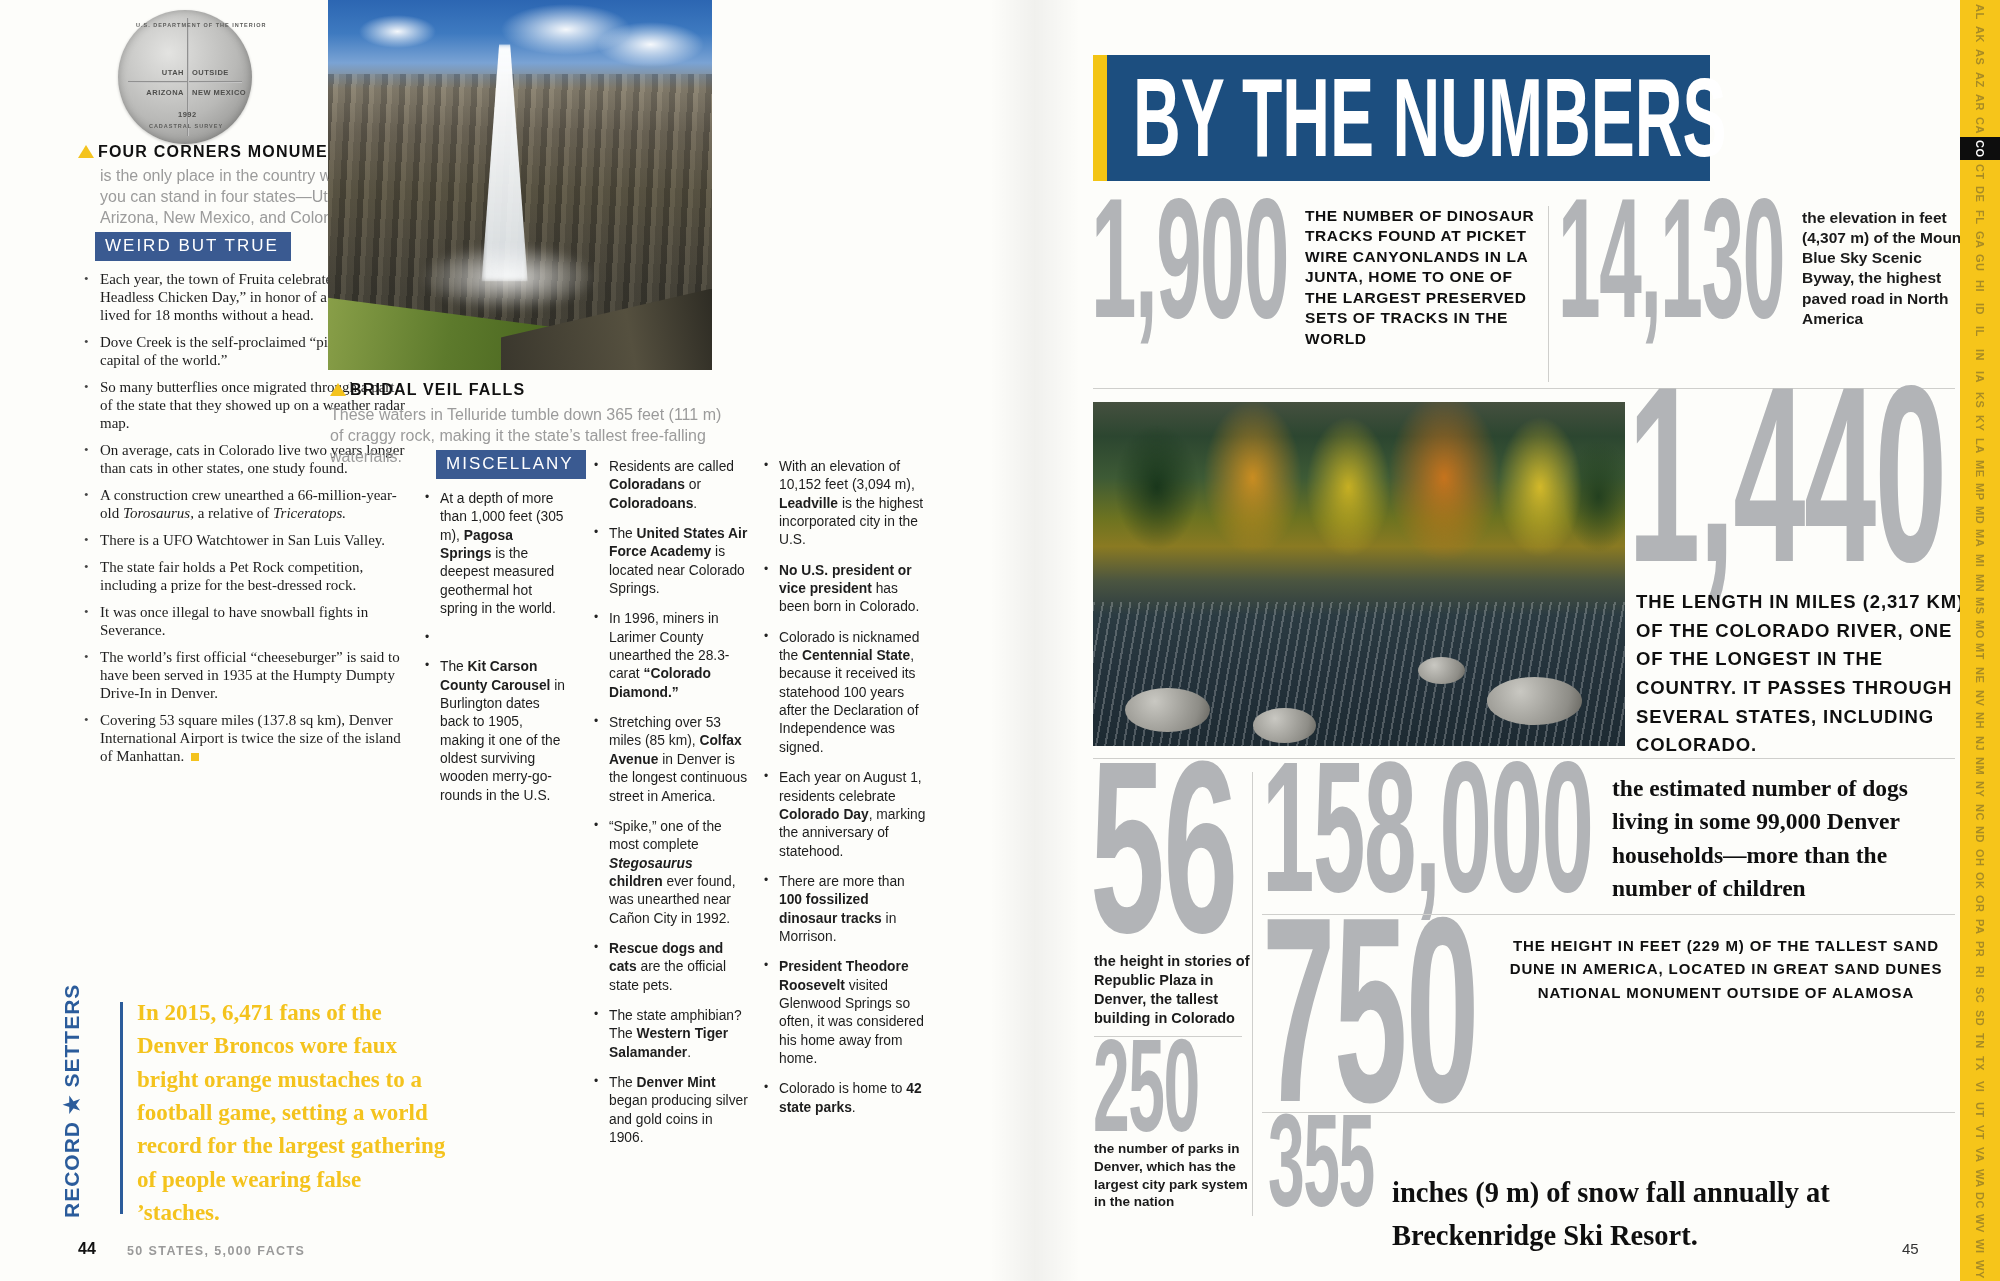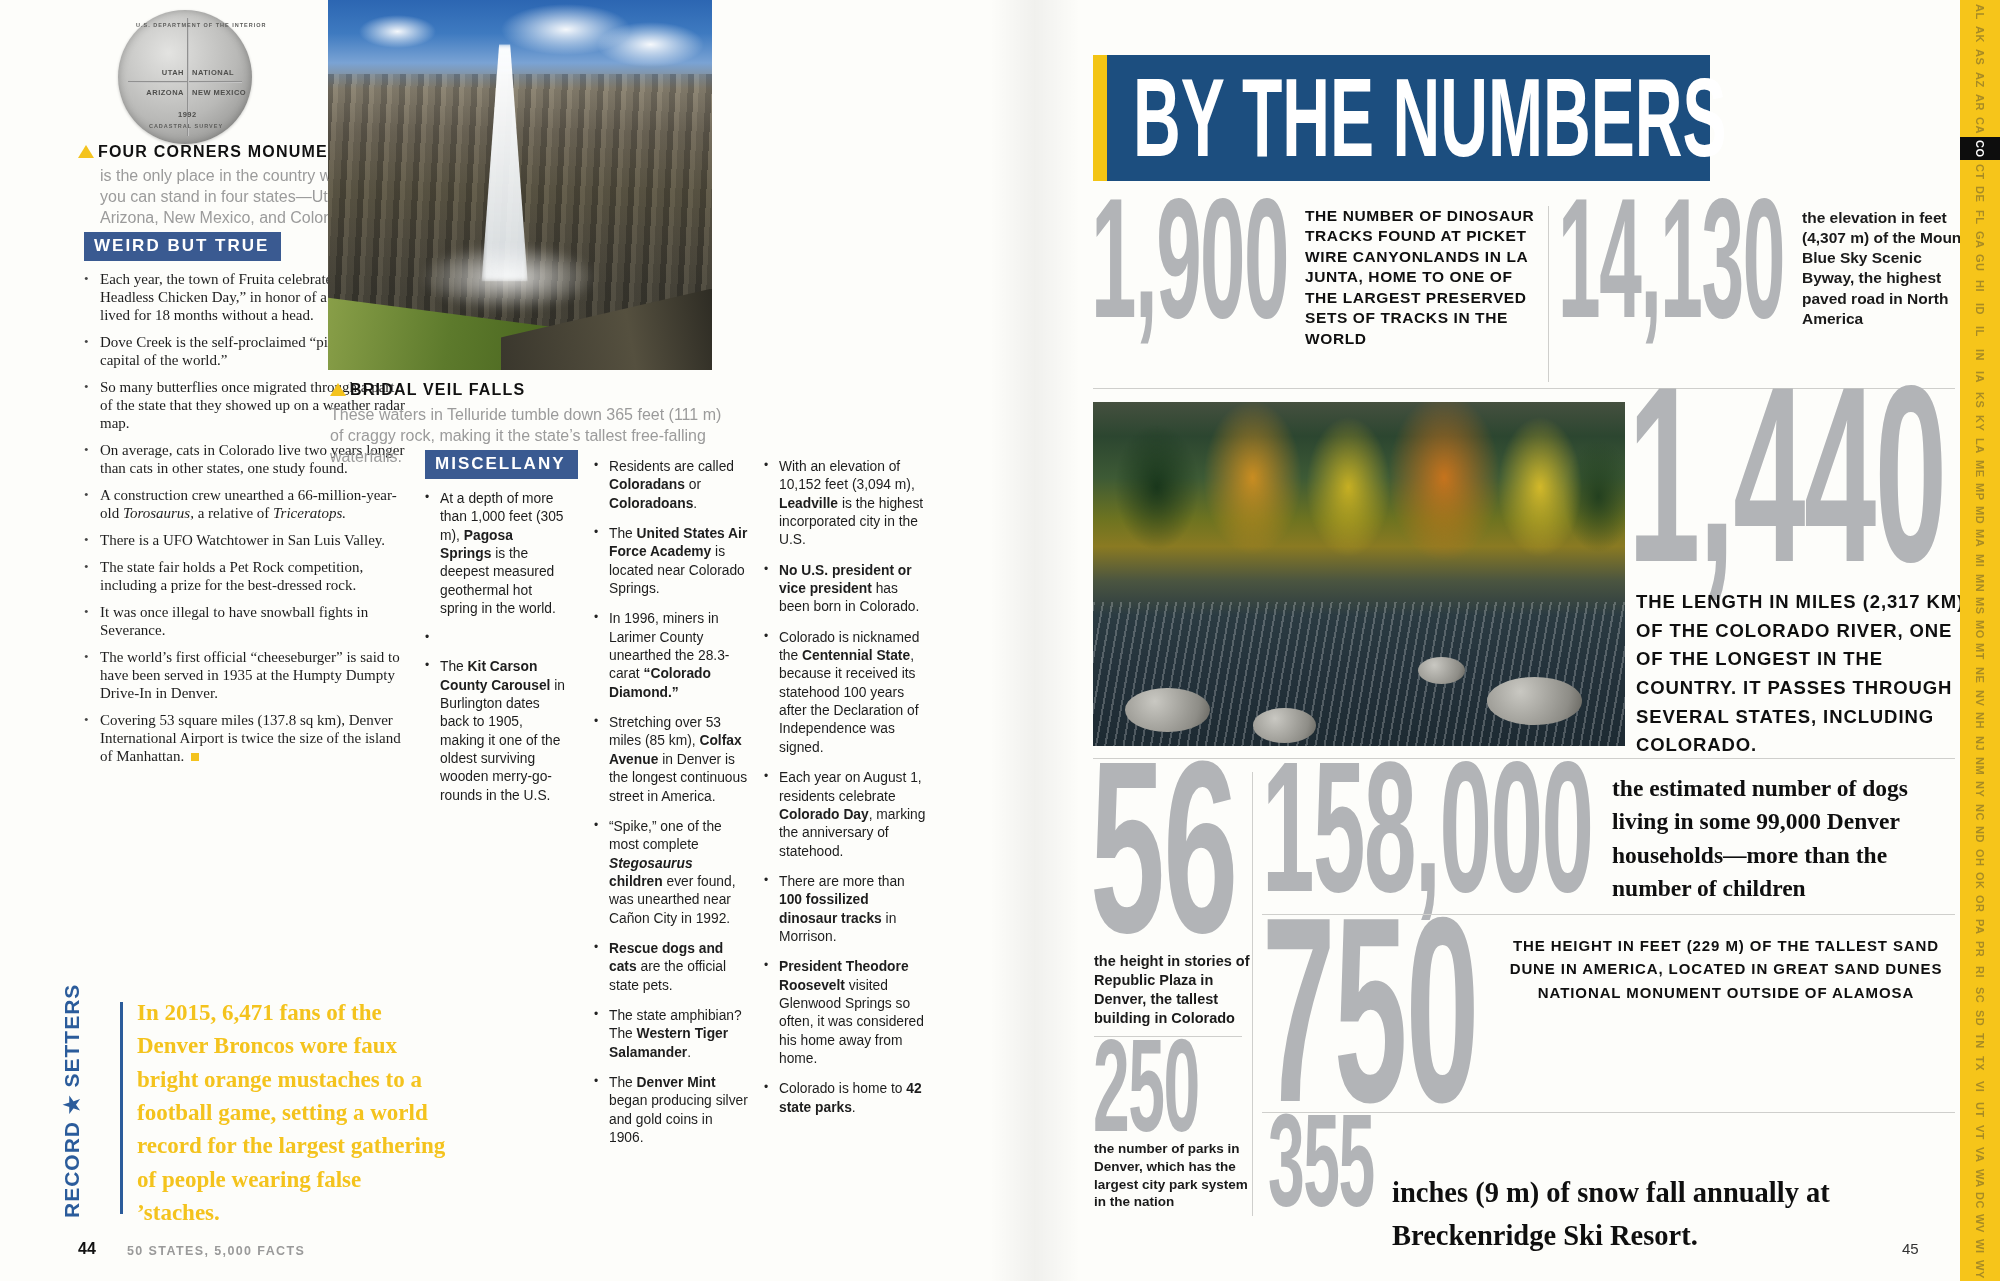--- a/index.html
+++ b/index.html
@@ -5,22 +5,22 @@
   html,body{margin:0;padding:0;}
   body{width:2000px;height:1281px;position:relative;overflow:hidden;
        background:#fdfdfa;font-family:"Liberation Sans",sans-serif;color:#1a1a1a;}
   .abs{position:absolute;}
   
   .photoHead{font-weight:700;font-size:16px;letter-spacing:1.2px;color:#111;}
   .tri{display:inline-block;width:0;height:0;border-left:8px solid transparent;
        border-right:8px solid transparent;border-bottom:13px solid #f4c31d;
        margin-right:4px;vertical-align:-1px;}
   .grayBody{color:#9b9b9b;font-size:16px;line-height:1.32;font-weight:400;}
-  .blueTag{display:inline-block;background:#3a5a91;color:#fff;font-weight:700;
-       font-size:17px;letter-spacing:2px;padding:4px 12px 5px 10px;}
+  .blueTag{display:inline-block;background:#3a5a91;color:#fff;font-weight:400;
+       font-size:17px;letter-spacing:2px;padding:4px 12px 5px 10px;margin-left:11px;}
   
   .serifList .li{display:flex;margin-bottom:9px;font-family:"Liberation Serif",serif;
        font-size:15px;line-height:1.2;color:#1d1d1d;}
   .serifList .dot{width:16px;flex:0 0 16px;color:#444;font-size:13px;padding-top:1px;}
   .sansList .li{display:flex;margin-bottom:12px;font-size:13.8px;line-height:1.33;color:#1d1d1d;}
   .sansList .dot{width:15px;flex:0 0 15px;color:#222;font-size:12px;}
   .litext{flex:1;}
   .endmark{display:inline-block;width:8px;height:8px;background:#f4c31d;margin-left:3px;}
   
   .vertlabel{transform-origin:0 0;transform:rotate(-90deg);white-space:nowrap;
@@ -96,21 +96,21 @@
         background:radial-gradient(circle at 35% 30%,#c9c8c2,#8e8d87 70%,#5e5d57);}
 </style>
 </head>
 <body>
 
 <div class="abs medal" style="left:118px;top:10px;">
   <div class="hline"></div>
   <div class="vline"></div>
   <span class="arc" style="left:18px;top:12px;width:100px;text-align:center;">U.S. DEPARTMENT OF THE INTERIOR</span>
   <span style="right:68px;top:58px;">UTAH</span>
-  <span style="left:74px;top:58px;">NATIONAL</span>
+  <span style="left:74px;top:58px;">OUTSIDE</span>
   <span style="right:68px;top:78px;">ARIZONA</span>
   <span style="left:74px;top:78px;">NEW MEXICO</span>
   <span style="left:60px;top:100px;">1992</span>
   <span class="arc" style="left:18px;top:113px;width:100px;text-align:center;">CADASTRAL SURVEY</span>
 </div>
 
 <div class="abs photoHead" style="left:78px;top:143px;width:330px;">
   <span class="tri"></span><span>FOUR CORNERS MONUMENT</span>
 </div>
 <div class="abs grayBody" style="left:100px;top:165px;width:282px;">is the only place in the country where you can stand in four states—Utah, Arizona, New Mexico, and Colorado—at the same time.</div>

